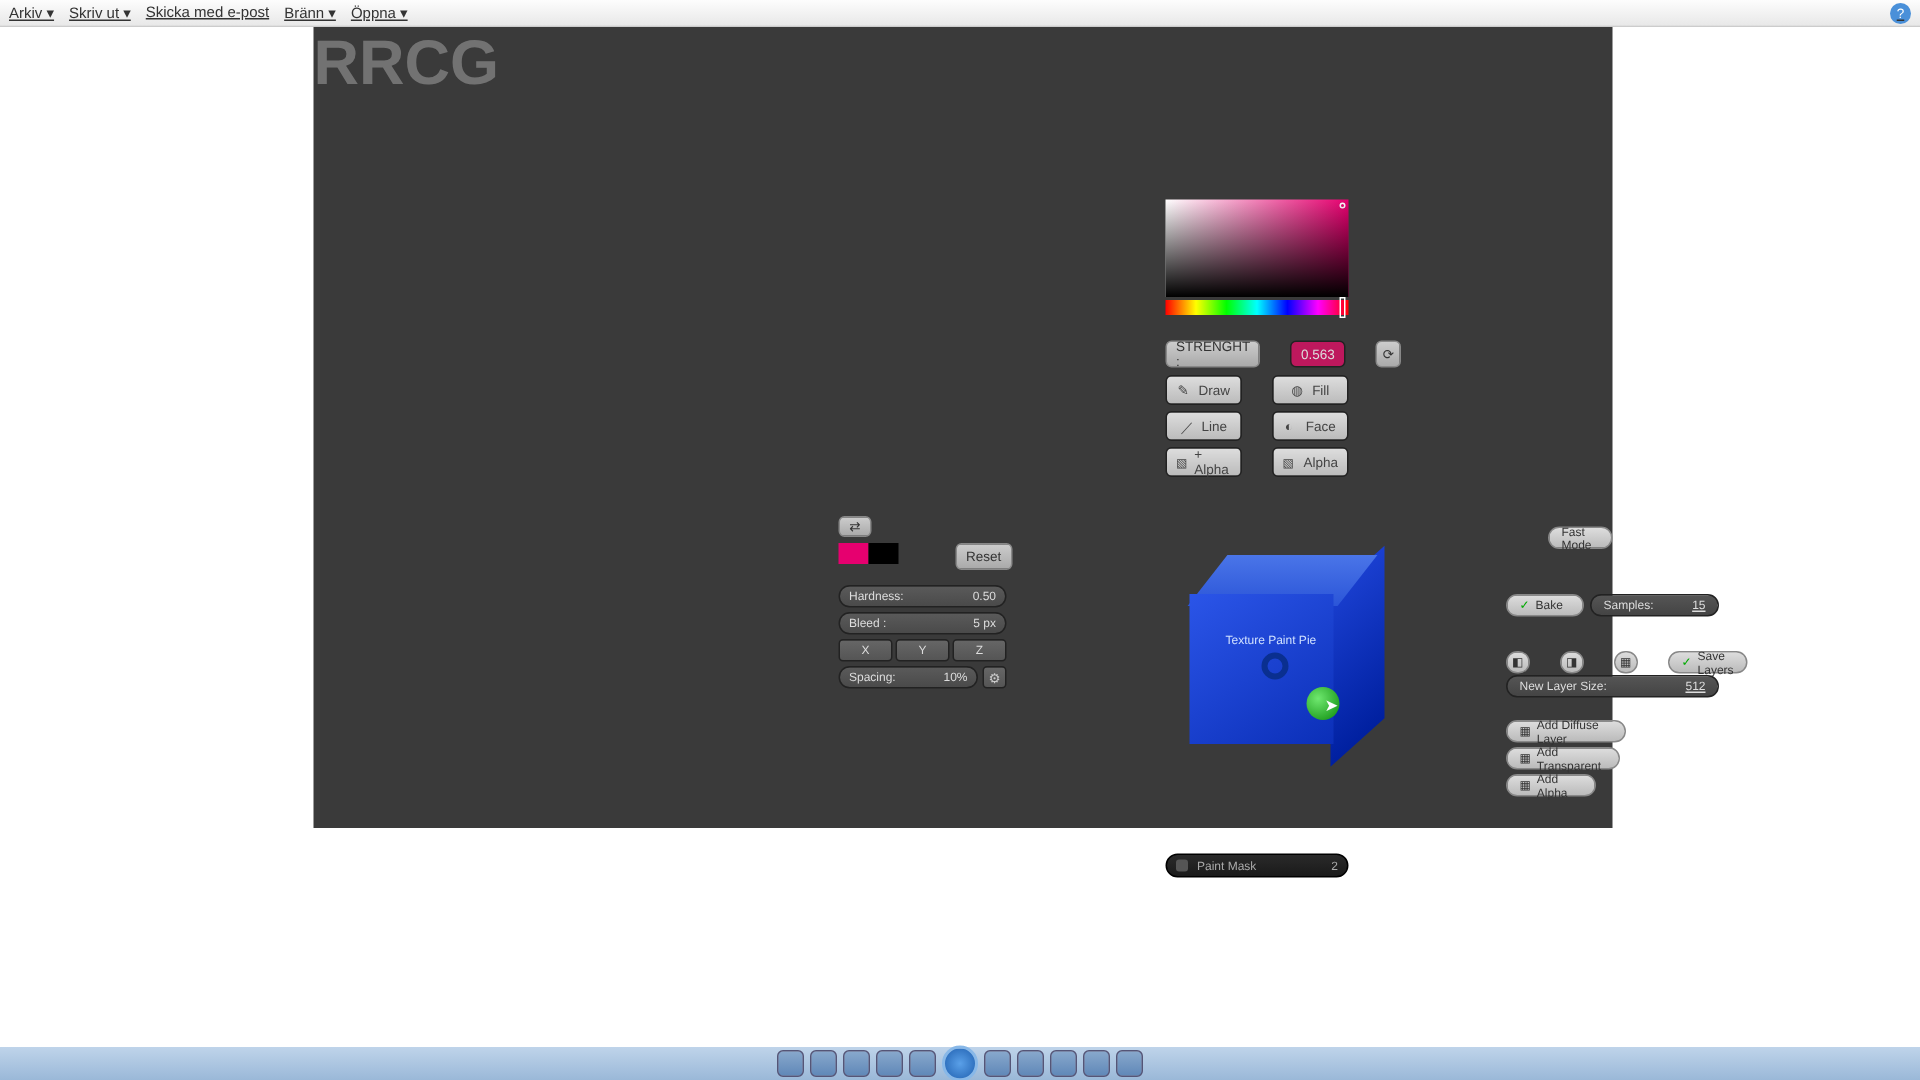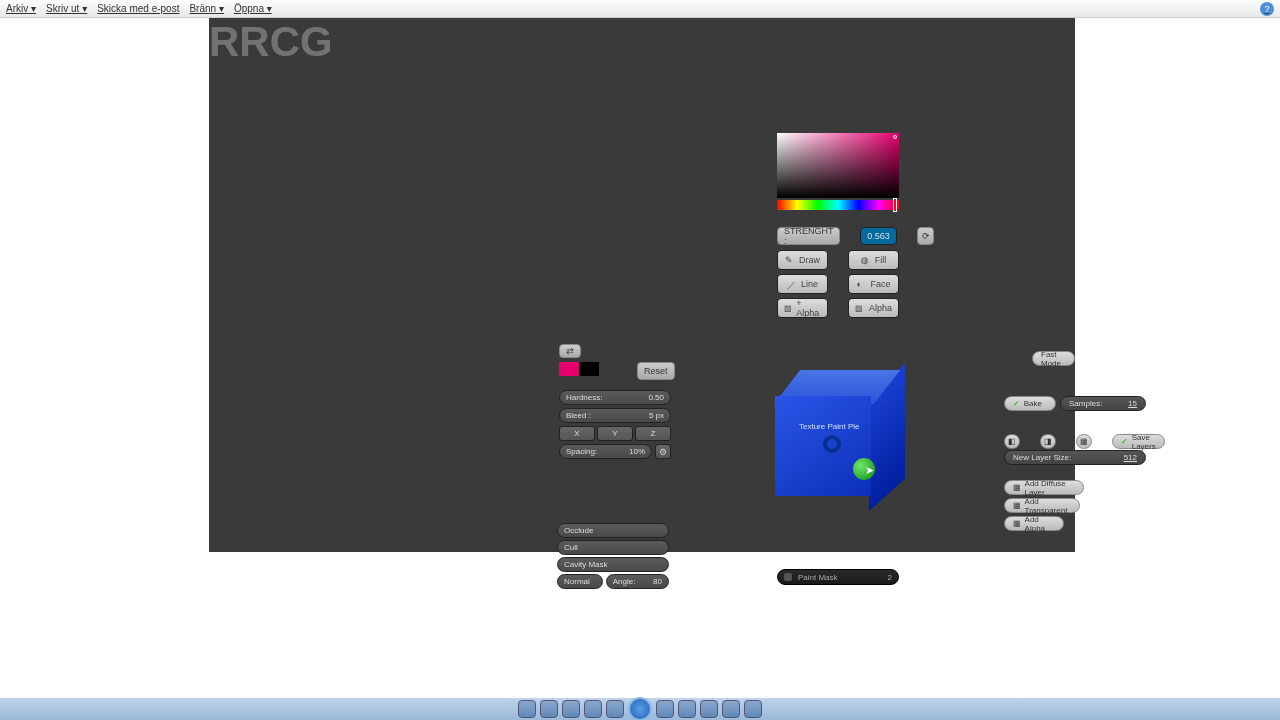--- a/index.html
+++ b/index.html
@@ -27,21 +27,21 @@
 .row { display:flex; gap:20px; margin-top:4px; }
 .chip { background: linear-gradient(#555,#444); border:1px solid #222; border-radius:4px; height:18px; display:flex; align-items:center; justify-content:center; padding:0 6px; font-size:9px; color:#ddd; }
 .chip.light { background: linear-gradient(#ccc,#aaa); color:#333; border-color:#888; }
 .chip.btn { cursor:pointer; }
 .chip.small { padding:0 4px; }
 .chip .icon { width:10px; height:10px; margin-right:4px; display:inline-block; }
 
 
 .strength-row { top: 205px; left: 568px; width: 122px; }
 .strength-row .chip:first-child { flex: 2; }
-.strength-row .chip.val { flex: 1.2; background:#0369a1; }
+.strength-row .chip.val { flex: 1.2; background:#be185d; }
 
 
 .toolgrid { top: 228px; left: 568px; width: 122px; }
 .toolgrid .row .chip { flex:1; background: linear-gradient(#ddd,#bbb); color:#444; height:20px; }
 
 
 .left-tiny { top: 326px; left: 350px; width: 112px; }
 .swatch-row { display:flex; height:14px; width:40px; }
 .swatch-row .sw { flex:1; }
 .sw.pink { background:#e6006f; }
@@ -64,21 +64,21 @@
 .right-bake .row { gap:4px; }
 .right-save { top: 412px; left: 795px; width: 142px; }
 .right-newlayer { top: 432px; left: 795px; width: 142px; }
 .right-adds { top: 462px; left: 795px; width: 142px; }
 
 .pill { height:15px; background: linear-gradient(#ddd,#bbb); border:1px solid #888; border-radius:8px; padding:0 8px; font-size:8px; color:#333; display:flex; align-items:center; gap:4px; margin-bottom:3px; }
 .pill.dark { background: linear-gradient(#555,#444); color:#ddd; border-color:#222; }
 .pill .val { margin-left:auto;text-decoration:underline; }
 
 
-.cube { position:absolute; top: 352px; left: 564px; width: 130px; height: 135px; }
+.cube { position:absolute; top: 352px; left: 582px; width: 130px; height: 135px; }
 .cube-top { position:absolute; top:0; left:14px; width:100px; height:34px; background:linear-gradient(#4a75e8,#2b55d8); transform: skewX(-38deg); }
 .cube-front { position:absolute; top:26px; left:2px; width:96px; height:100px; background:linear-gradient(145deg,#2b55e8,#0b2fb8); }
 .cube-side { position:absolute; top:10px; left:96px; width:36px; height:115px; background:linear-gradient(#1a3fd0,#0020a0); transform: skewY(-42deg); }
 .cube-label { position:absolute; top:52px; left:26px; font-size:8px; color:#cfe0ff; }
 .cube-ring { position:absolute; top:65px; left:50px; width:18px; height:18px; border:4px solid #0a2f90; border-radius:50%; }
 .cube-dot { position:absolute; top:88px; left:80px; width:22px; height:22px; border-radius:50%; background:radial-gradient(circle at 35% 35%, #6fe86f, #0a8a0a); }
 .cursor { position:absolute; top:94px; left:92px; font-size:11px; color:#fff; }
 
 
 .paintmask { position:absolute; top: 551px; left: 568px; width: 122px; height:16px; background:linear-gradient(#2a2a2a,#1a1a1a); border:1px solid #000; border-radius:8px; display:flex; align-items:center; padding:0 6px; font-size:8px; color:#aaa; gap:6px; }
@@ -189,40 +189,20 @@
       </div>
       <div style="display:flex;gap:3px;">
         <div class="slider" style="flex:1;">
             <span class="lab">Spacing:</span>
             <span class="val">10%</span>
           </div>
         <div class="mb" style="width:16px;height:15px;background:linear-gradient(#666,#555);border:1px solid #222;border-radius:3px;display:flex;align-items:center;justify-content:center;">⚙</div>
       </div>
     </div>
 
-    <div class="panel left-lower">
-      <div class="slider">
-          <span class="lab">Occlude</span>
-        </div>
-      <div class="slider">
-          <span class="lab">Cull</span>
-        </div>
-      <div class="slider">
-          <span class="lab">Cavity Mask</span>
-        </div>
-      <div style="display:flex;gap:3px;">
-        <div class="slider" style="flex:0.9;">
-            <span class="lab">Normal</span>
-          </div>
-        <div class="slider" style="flex:1.4;">
-            <span class="lab">Angle:</span>
-            <span class="val">80</span>
-          </div>
-      </div>
-    </div>
 
     <div class="panel right-fast">
       <div class="pill">
           <span>Fast Mode</span>
         </div>
     </div>
 
     <div class="panel right-bake">
       <div class="row">
         <div class="pill" style="flex:0.7;">

